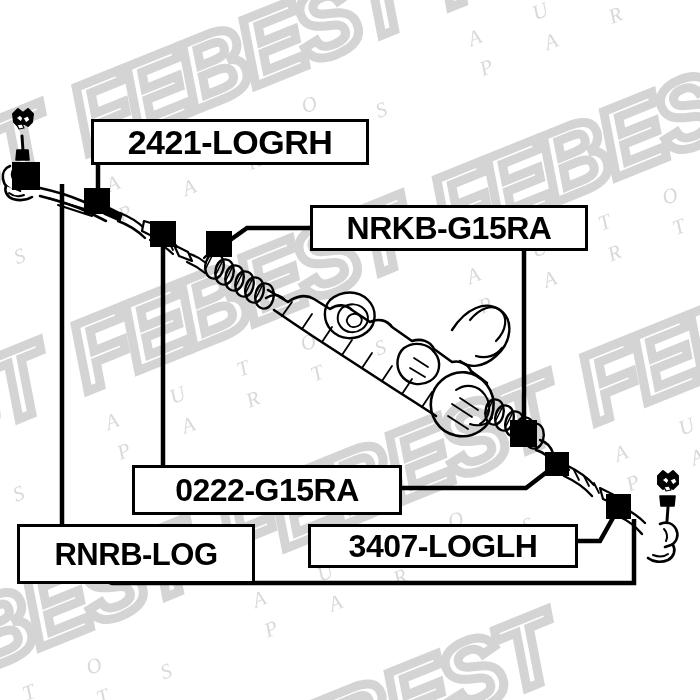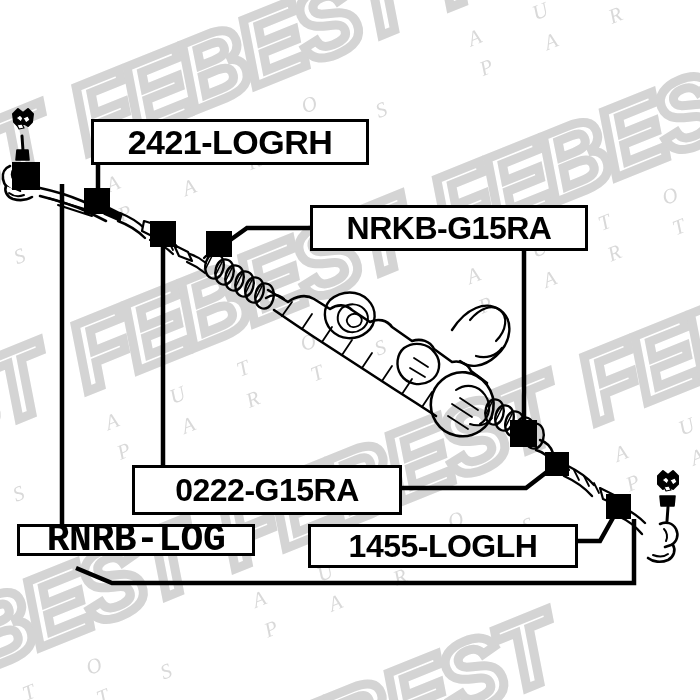--- a/index.html
+++ b/index.html
@@ -205,20 +205,20 @@
 
   <div class="label-box" id="cb0" style="left: 44px; top: 119px; width: 278px; height: 46px; font-size: 34px; margin-left: 47px;">
     <span>2421-LOGRH</span>
   </div>
   <div class="label-box" id="cb1" style="left: 310px; top: 205px; width: 278px; height: 46px; font-size: 32px;">
     <span>NRKB-G15RA</span>
   </div>
   <div class="label-box" id="cb2" style="left: 132px; top: 465px; width: 270px; height: 50px; font-size: 32px;">
     <span>0222-G15RA</span>
   </div>
-  <div class="label-box" id="cb3" style="left: 17px; top: 524px; width: 238px; height: 32px; font-size: 38px; font-family: Liberation Mono, monospace;">
+  <div class="label-box" id="cb3" style="left: 17px; top: 524px; width: 238px; height: 60px; font-size: 31px;">
     <span>RNRB-LOG</span>
   </div>
   <div class="label-box" id="cb4" style="left: 308px; top: 524px; width: 270px; height: 44px; font-size: 32px;">
-    <span>1455-LOGLH</span>
+    <span>3407-LOGLH</span>
   </div>
 
 </div>
 
 </body></html>

